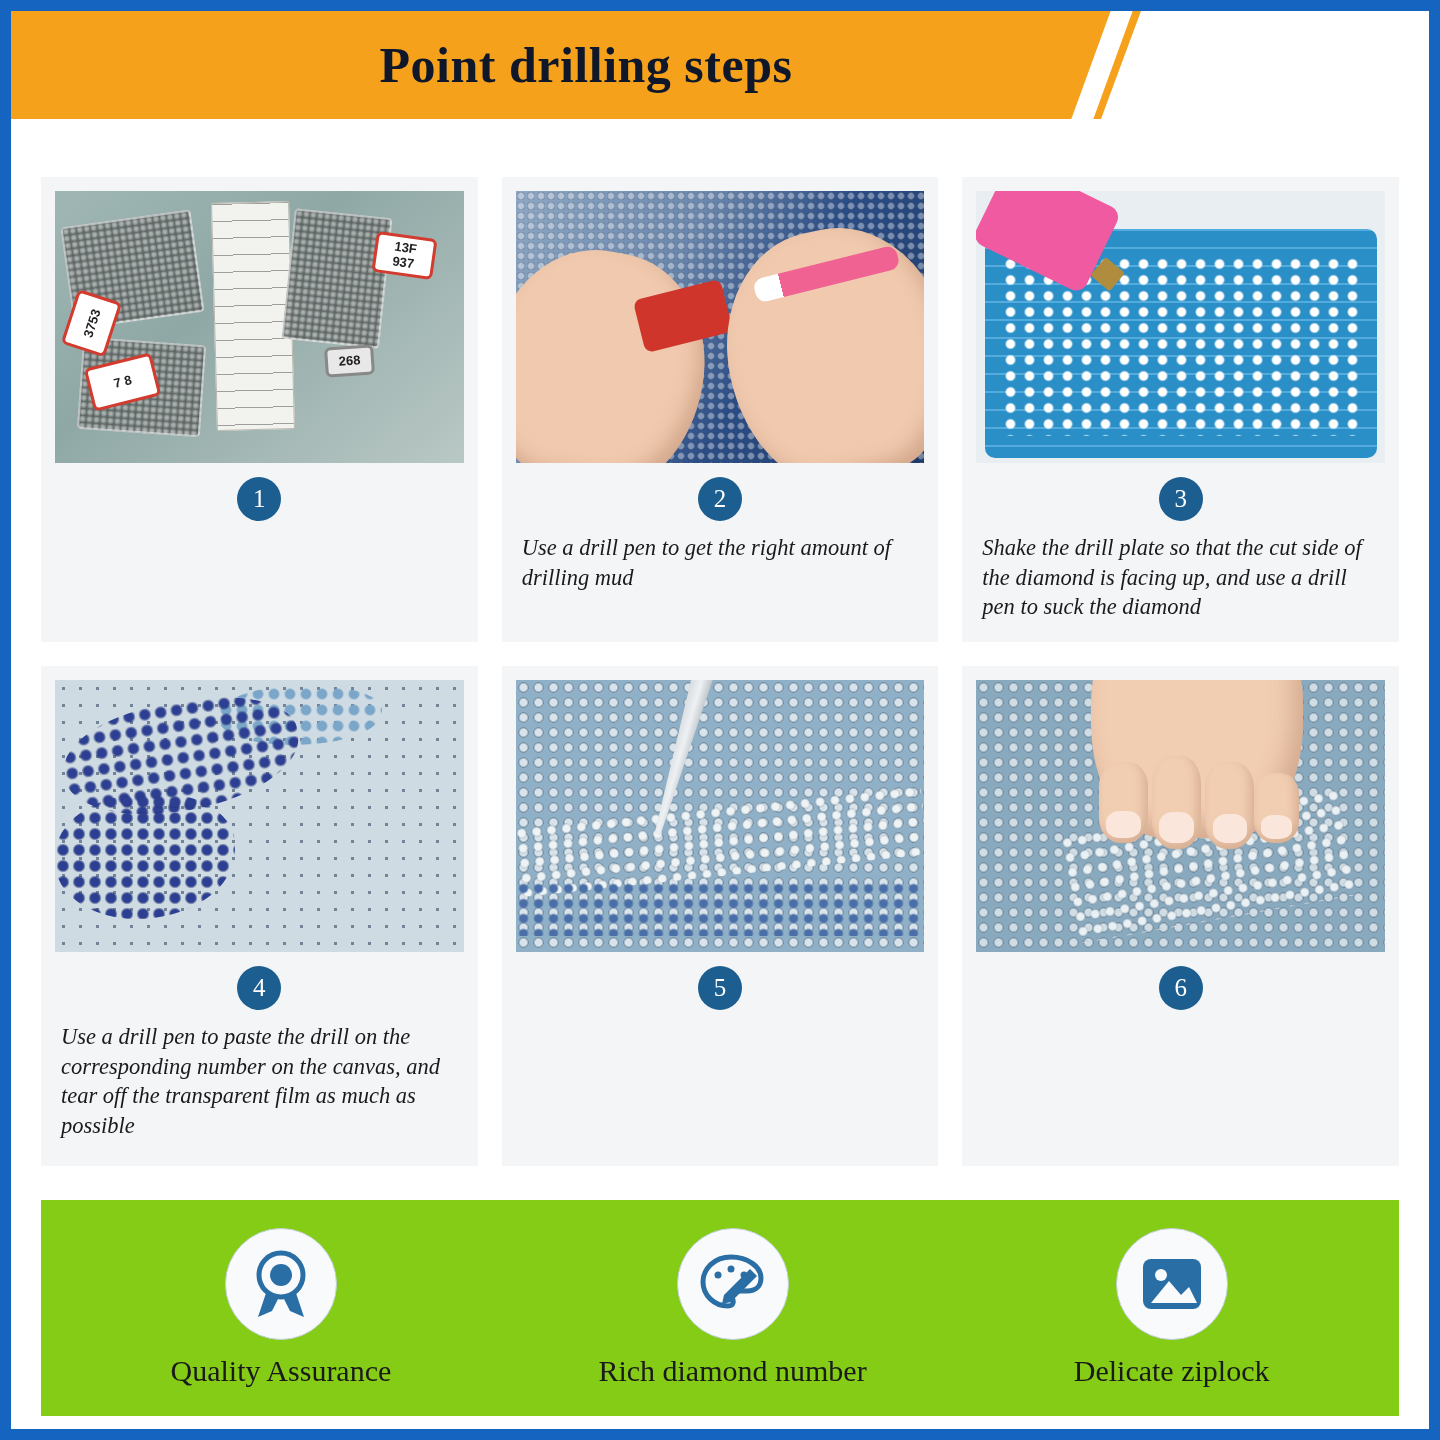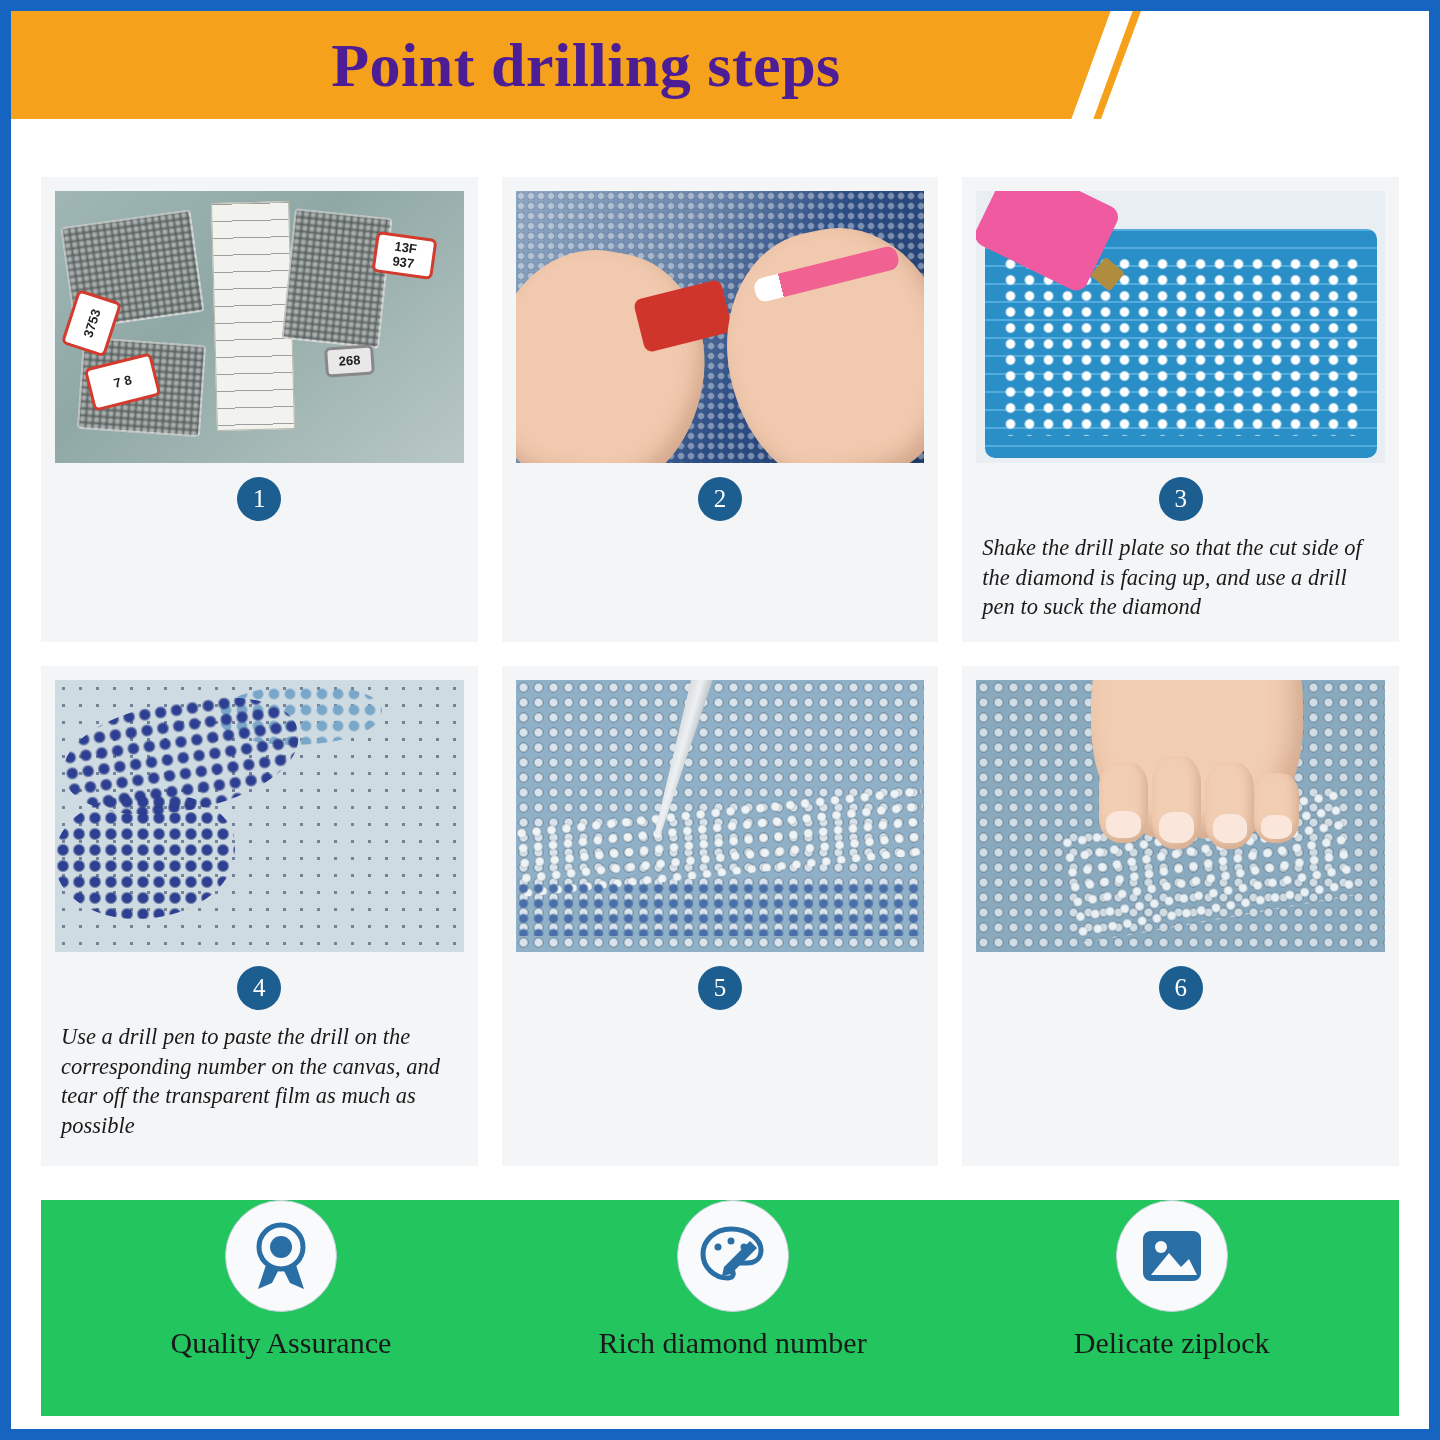--- a/index.html
+++ b/index.html
@@ -37,23 +37,23 @@
   .banner::after {
     content: "";
     position: absolute;
     right: 28px; top: 0;
     width: 22px; height: 108px;
     background: #ffffff;
     transform: skewX(-20deg);
   }
   .banner-title {
     position: relative;
-    color: #4c1d95;
+    color: #0f172a;
     font-family: "Liberation Serif", serif;
-    font-size: 62px;
+    font-size: 50px;
     font-weight: bold;
     letter-spacing: 0.5px;
     padding-left: 40px;
     z-index: 2;
   }
 
   
   .steps {
     display: grid;
     grid-template-columns: repeat(3, 1fr);
@@ -261,23 +261,24 @@
   .p6 .f4 { left: 68%; top: 34%; width: 11%; height: 26%; }
   .p6 .nail {
     position: absolute; width: 70%; height: 34%;
     left: 15%; bottom: 6%;
     background: #fbe6dc; border-radius: 40%;
   }
 
   
   .features {
     margin: 34px 30px 0 30px;
-    background: #22c55e;
+    background: #84cc16;
     height: 216px;
     display: flex;
+    align-items: center;
     justify-content: space-around;
     padding: 0 26px;
   }
   .feature {
     display: flex;
     flex-direction: column;
     align-items: center;
     gap: 14px;
   }
   .fcircle {
@@ -323,20 +324,21 @@
 
     <div class="card">
       <div class="photo p2">
         <div class="canvasgrid"></div>
         <div class="hand h1"></div>
         <div class="mud"></div>
         <div class="hand h2"></div>
         <div class="pen"></div>
       </div>
       <div class="badge">2</div>
+      <div class="caption">Use a drill pen to get the right amount of drilling mud</div>
     </div>
 
     <div class="card">
       <div class="photo p3">
         <div class="tray"></div>
         <div class="beads"></div>
         <div class="pen3"></div>
         <div class="tip"></div>
       </div>
       <div class="badge">3</div>

